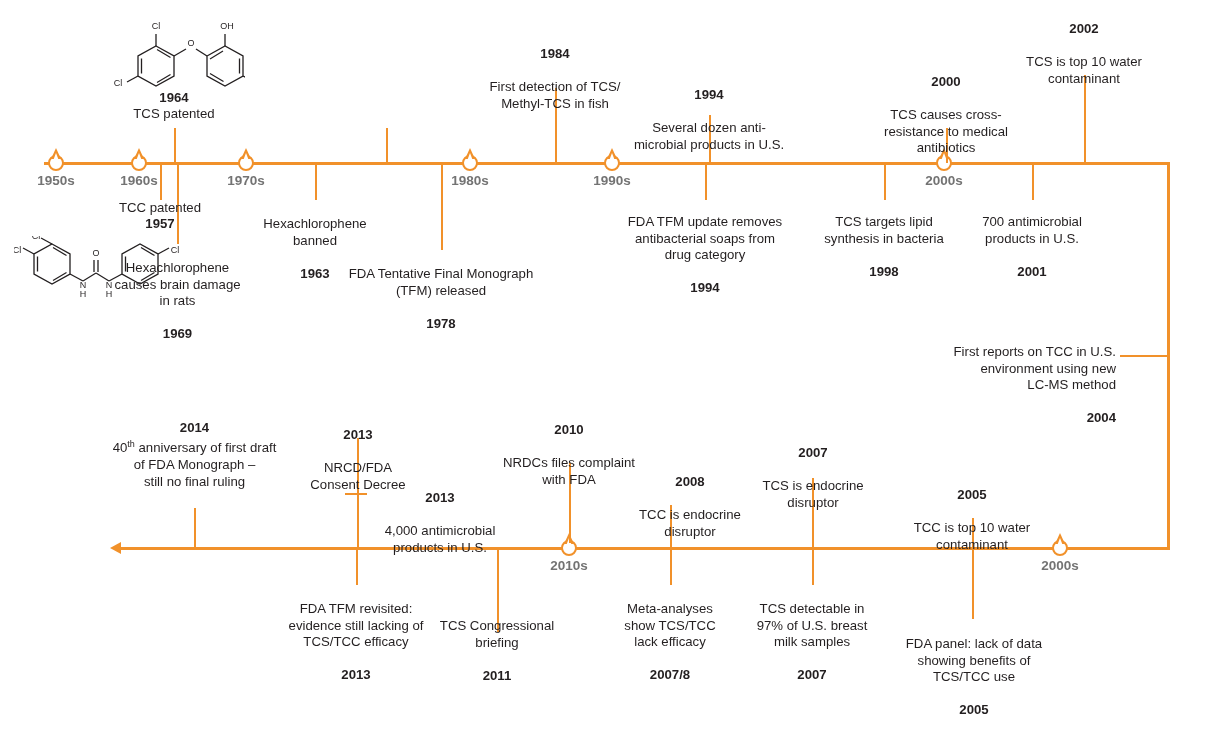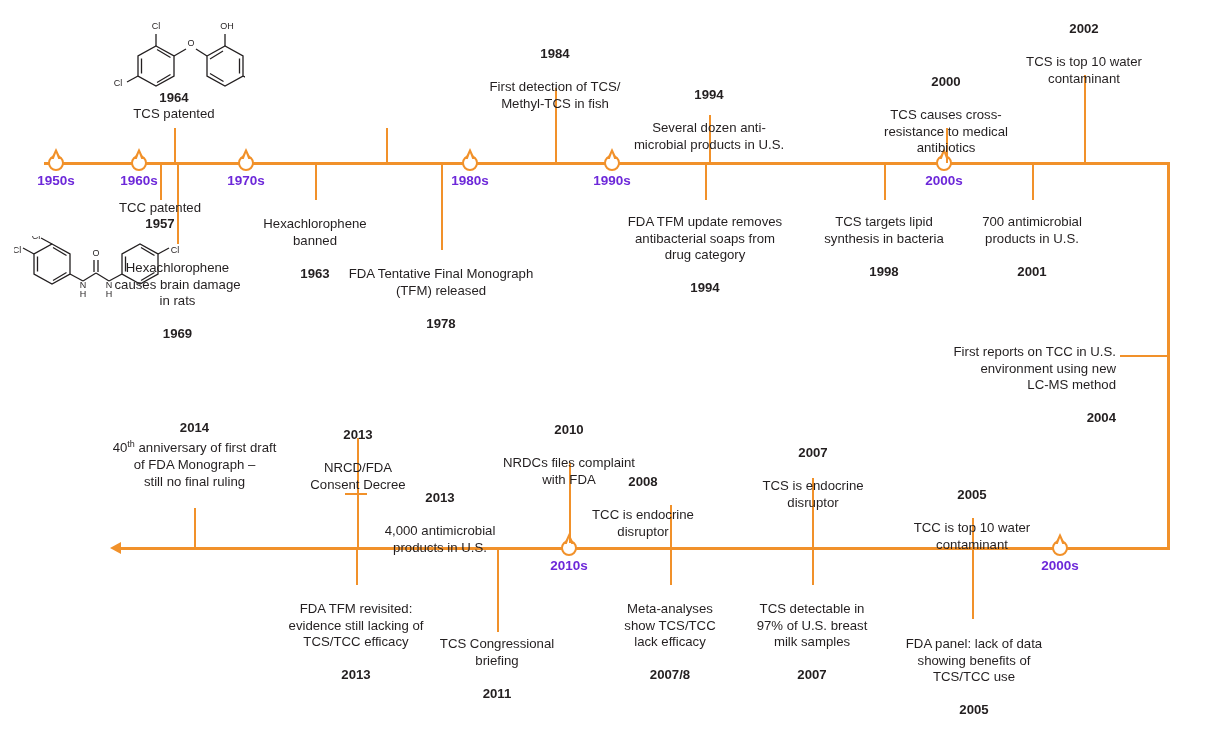--- a/index.html
+++ b/index.html
@@ -57,21 +57,21 @@
     transform:translateX(-50%);
     width:0; height:0;
     border-left:3px solid transparent;
     border-right:3px solid transparent;
     border-bottom:8px solid #fff;
   }
   .decade .dlabel {
     position:absolute;
     top:18px; left:50%;
     transform:translateX(-50%);
-    color:#6d28d9;
+    color:#737373;
     font-weight:bold;
     font-size:13.5px;
     white-space:nowrap;
   }
 
   
   .ev {
     position:absolute;
     font-size:13.2px;
     line-height:16.4px;
@@ -340,21 +340,21 @@
     <span class="tx">4,000 antimicrobial
 products in U.S.</span>
   </div>
 
   <div class="ev" style="left:488px; top:406px; width:162px; white-space:pre-line;">
     <span class="yr">2010</span>
     <span class="tx">NRDCs files complaint
 with FDA</span>
   </div>
 
-  <div class="ev" style="left:572px; top:458px; width:142px; white-space:pre-line;">
+  <div class="ev" style="left:619px; top:458px; width:142px; white-space:pre-line;">
     <span class="yr">2008</span>
     <span class="tx">TCC is endocrine
 disruptor</span>
   </div>
 
   <div class="ev" style="left:744px; top:429px; width:138px; white-space:pre-line;">
     <span class="yr">2007</span>
     <span class="tx">TCS is endocrine
 disruptor</span>
   </div>
@@ -365,21 +365,21 @@
 contaminant</span>
   </div>
 
   <div class="ev" style="left:268px; top:585px; width:176px; white-space:pre-line;">
     <span class="tx">FDA TFM revisited:
 evidence still lacking of
 TCS/TCC efficacy</span>
     <span class="yr">2013</span>
   </div>
 
-  <div class="ev" style="left:426px; top:620px; width:142px; white-space:pre-line;">
+  <div class="ev" style="left:426px; top:602px; width:142px; white-space:pre-line;">
     <span class="tx">TCS Congressional
 briefing</span>
     <span class="yr">2011</span>
   </div>
 
   <div class="ev" style="left:603px; top:585px; width:134px; white-space:pre-line;">
     <span class="tx">Meta-analyses
 show TCS/TCC
 lack efficacy</span>
     <span class="yr">2007/8</span>

